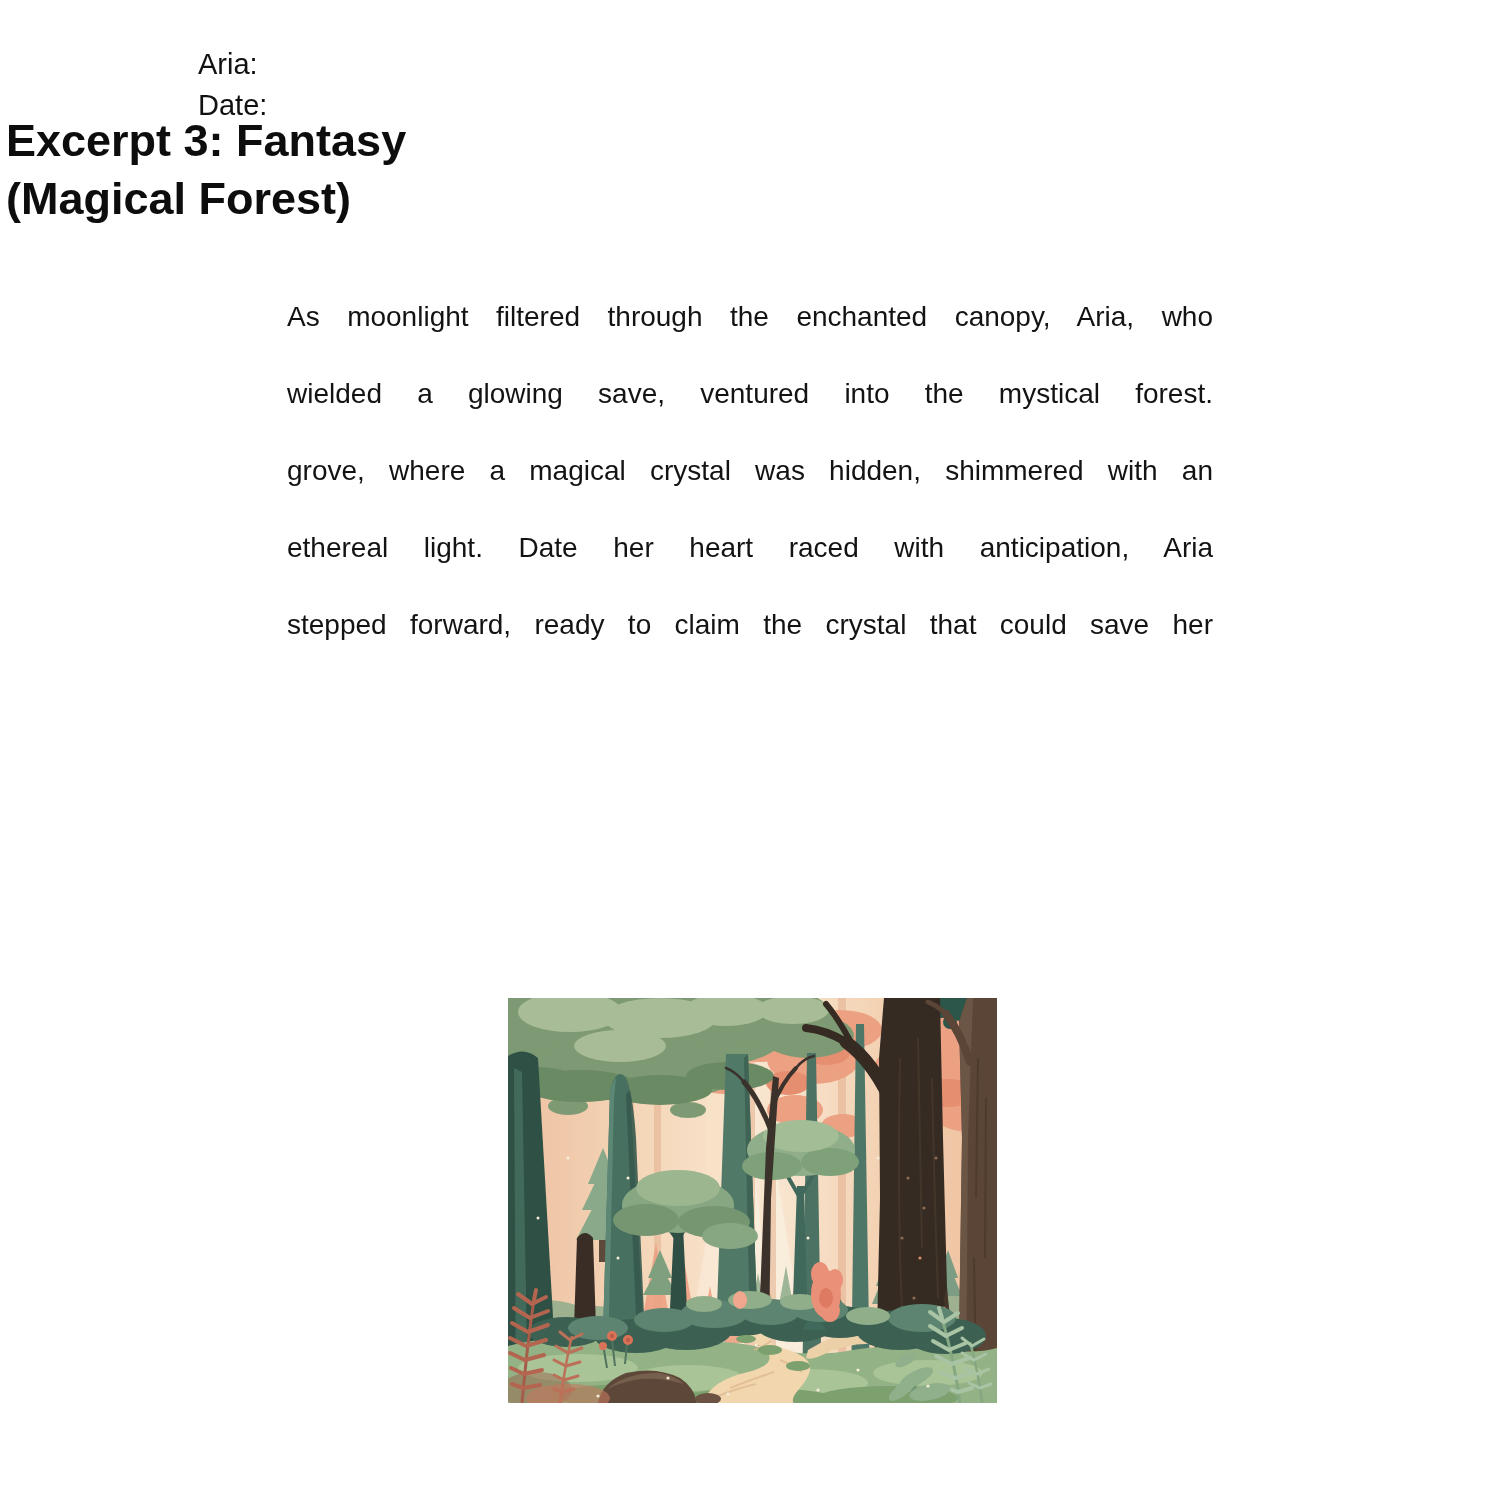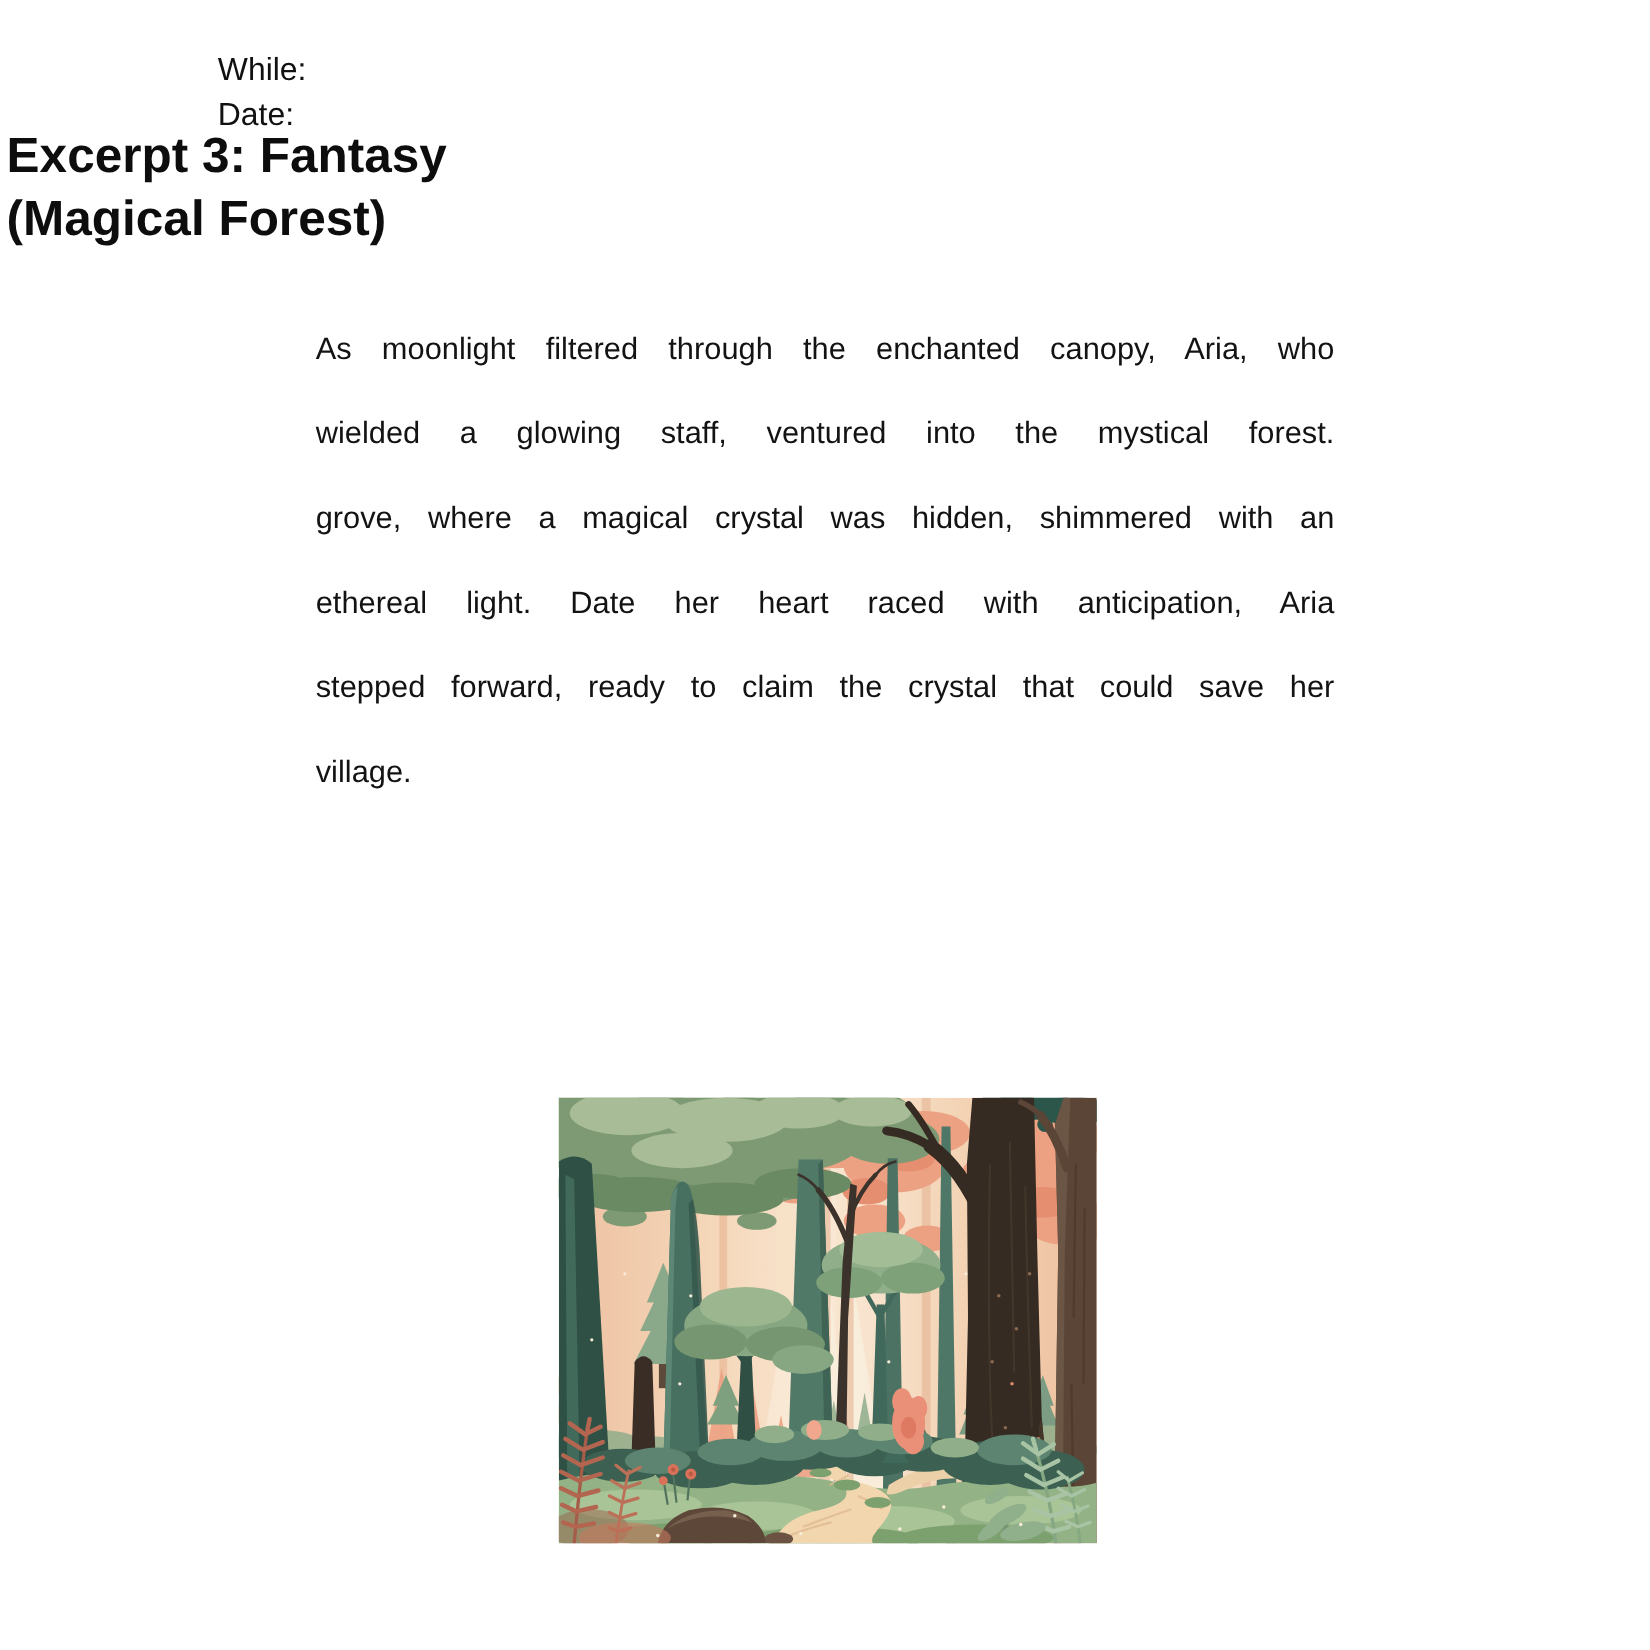--- a/index.html
+++ b/index.html
@@ -30,36 +30,35 @@
   .cl-bush{fill:var(--bush-dark,#3c6152)}
   .cl-path{fill:var(--path-cream,#f2d6ae)}
   .st-dark{stroke:var(--dark-trunk,#352b23)}
   .st-rust{stroke:var(--fern-rust,#b4654f)}
   .st-sage{stroke:var(--fern-sage,#a8c4a4)}
 </style>
 </head>
 <body>
 
 <div class="header">
-  <div>While:</div>
+  <div>Aria:</div>
   <div>Date:</div>
 </div>
 
 <h1 class="title">
   <span>Excerpt 3: Fantasy</span>
   <span>(Magical Forest)</span>
 </h1>
 
 <div class="excerpt">
   <div class="line">As moonlight filtered through the enchanted canopy, Aria, who</div>
-  <div class="line">wielded a glowing staff, ventured into the mystical forest.</div>
+  <div class="line">wielded a glowing save, ventured into the mystical forest.</div>
   <div class="line">grove, where a magical crystal was hidden, shimmered with an</div>
   <div class="line">ethereal light. Date her heart raced with anticipation, Aria</div>
   <div class="line">stepped forward, ready to claim the crystal that could save her</div>
-  <div class="line last">village.</div>
 </div>
 
 <div class="illustration">
   <svg viewBox="0 0 489 405" preserveAspectRatio="none" role="img">
     <defs>
       <linearGradient id="bg" x1="0" y1="0" x2="1" y2="0">
         <stop offset="0" stop-color="#edc0a0"></stop>
         <stop offset="0.3" stop-color="#f5d8bb"></stop>
         <stop offset="0.52" stop-color="#f9e8d5"></stop>
         <stop offset="0.75" stop-color="#f3d3b4"></stop>

